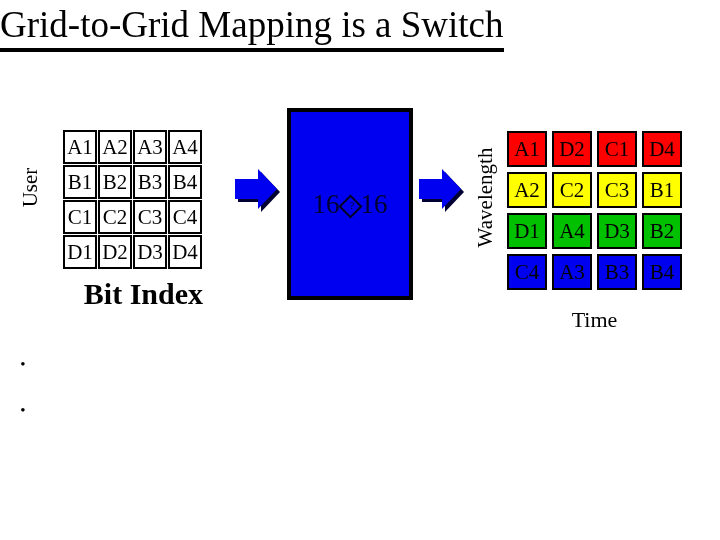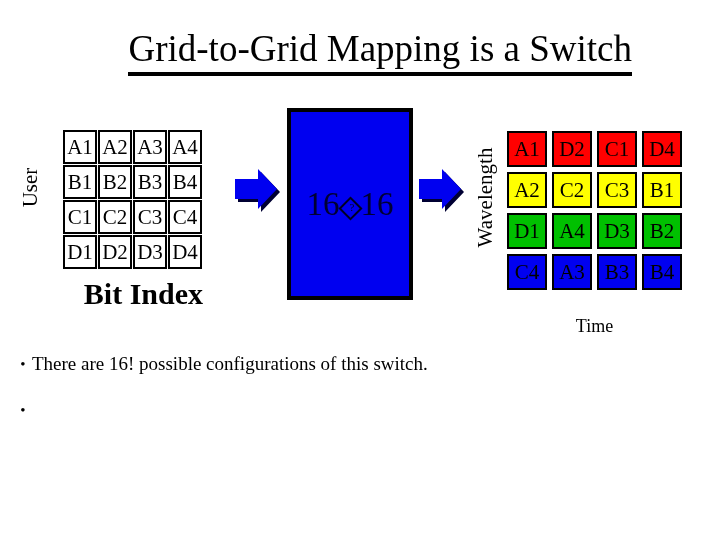--- a/index.html
+++ b/index.html
@@ -13,23 +13,23 @@
     position: relative;
     overflow: hidden;
     font-family: "Liberation Serif", "DejaVu Serif", serif;
     color: #000000;
   }
 
   
   #slide-title {
     position: absolute;
     left: 0;
-    top: 27px;
+    top: 3px;
     width: 632px;
-    text-align: right;
+    text-align: left;
     font-size: 37px;
     line-height: 44px;
     letter-spacing: 0px;
     white-space: nowrap;
   }
   #slide-title .t-inner {
     display: inline-block;
     border-bottom: 4px solid #000000;
     padding-bottom: 1px;
   }
@@ -93,21 +93,21 @@
     background: #0000f0;
     border: 4px solid #000000;
     box-sizing: border-box;
     display: flex;
     flex-direction: column;
     align-items: center;
     justify-content: center;
     color: #000033;
   }
   #switch-box .line {
-    font-size: 33px;
+    font-size: 27px;
     line-height: 33px;
     white-space: nowrap;
   }
   .missing-glyph {
     display: inline-block;
     width: 17px;
     height: 17px;
     border: 2px solid #000022;
     transform: rotate(45deg);
     position: relative;
@@ -156,24 +156,24 @@
     width: 160px;
     text-align: center;
     font-size: 21px;
     transform: rotate(-90deg);
     transform-origin: center center;
     white-space: nowrap;
   }
   #time-label {
     position: absolute;
     left: 507px;
-    top: 316px;
+    top: 307px;
     width: 175px;
     text-align: center;
-    font-size: 18px;
+    font-size: 22px;
     white-space: nowrap;
   }
 
   
   #bullets {
     position: absolute;
     left: 14px;
     top: 352px;
     width: 700px;
   }
@@ -271,18 +271,17 @@
   <div class="color-cell" style="background-color: rgb(0, 0, 240);">A3</div>
   <div class="color-cell" style="background-color: rgb(0, 0, 240);">B3</div>
   <div class="color-cell" style="background-color: rgb(0, 0, 240);">B4</div>
 </div>
 
 <div id="time-label">Time</div>
 
 <div id="bullets">
   <div class="bullet-row">
     <span class="bullet-dot">•</span>
-    <span class="bullet-text"><span>There are 16! possible configurations of this switch.</span></span>
   </div>
   <div class="bullet-row">
     <span class="bullet-dot">•</span>
   </div>
 </div>
 
 </body></html>

